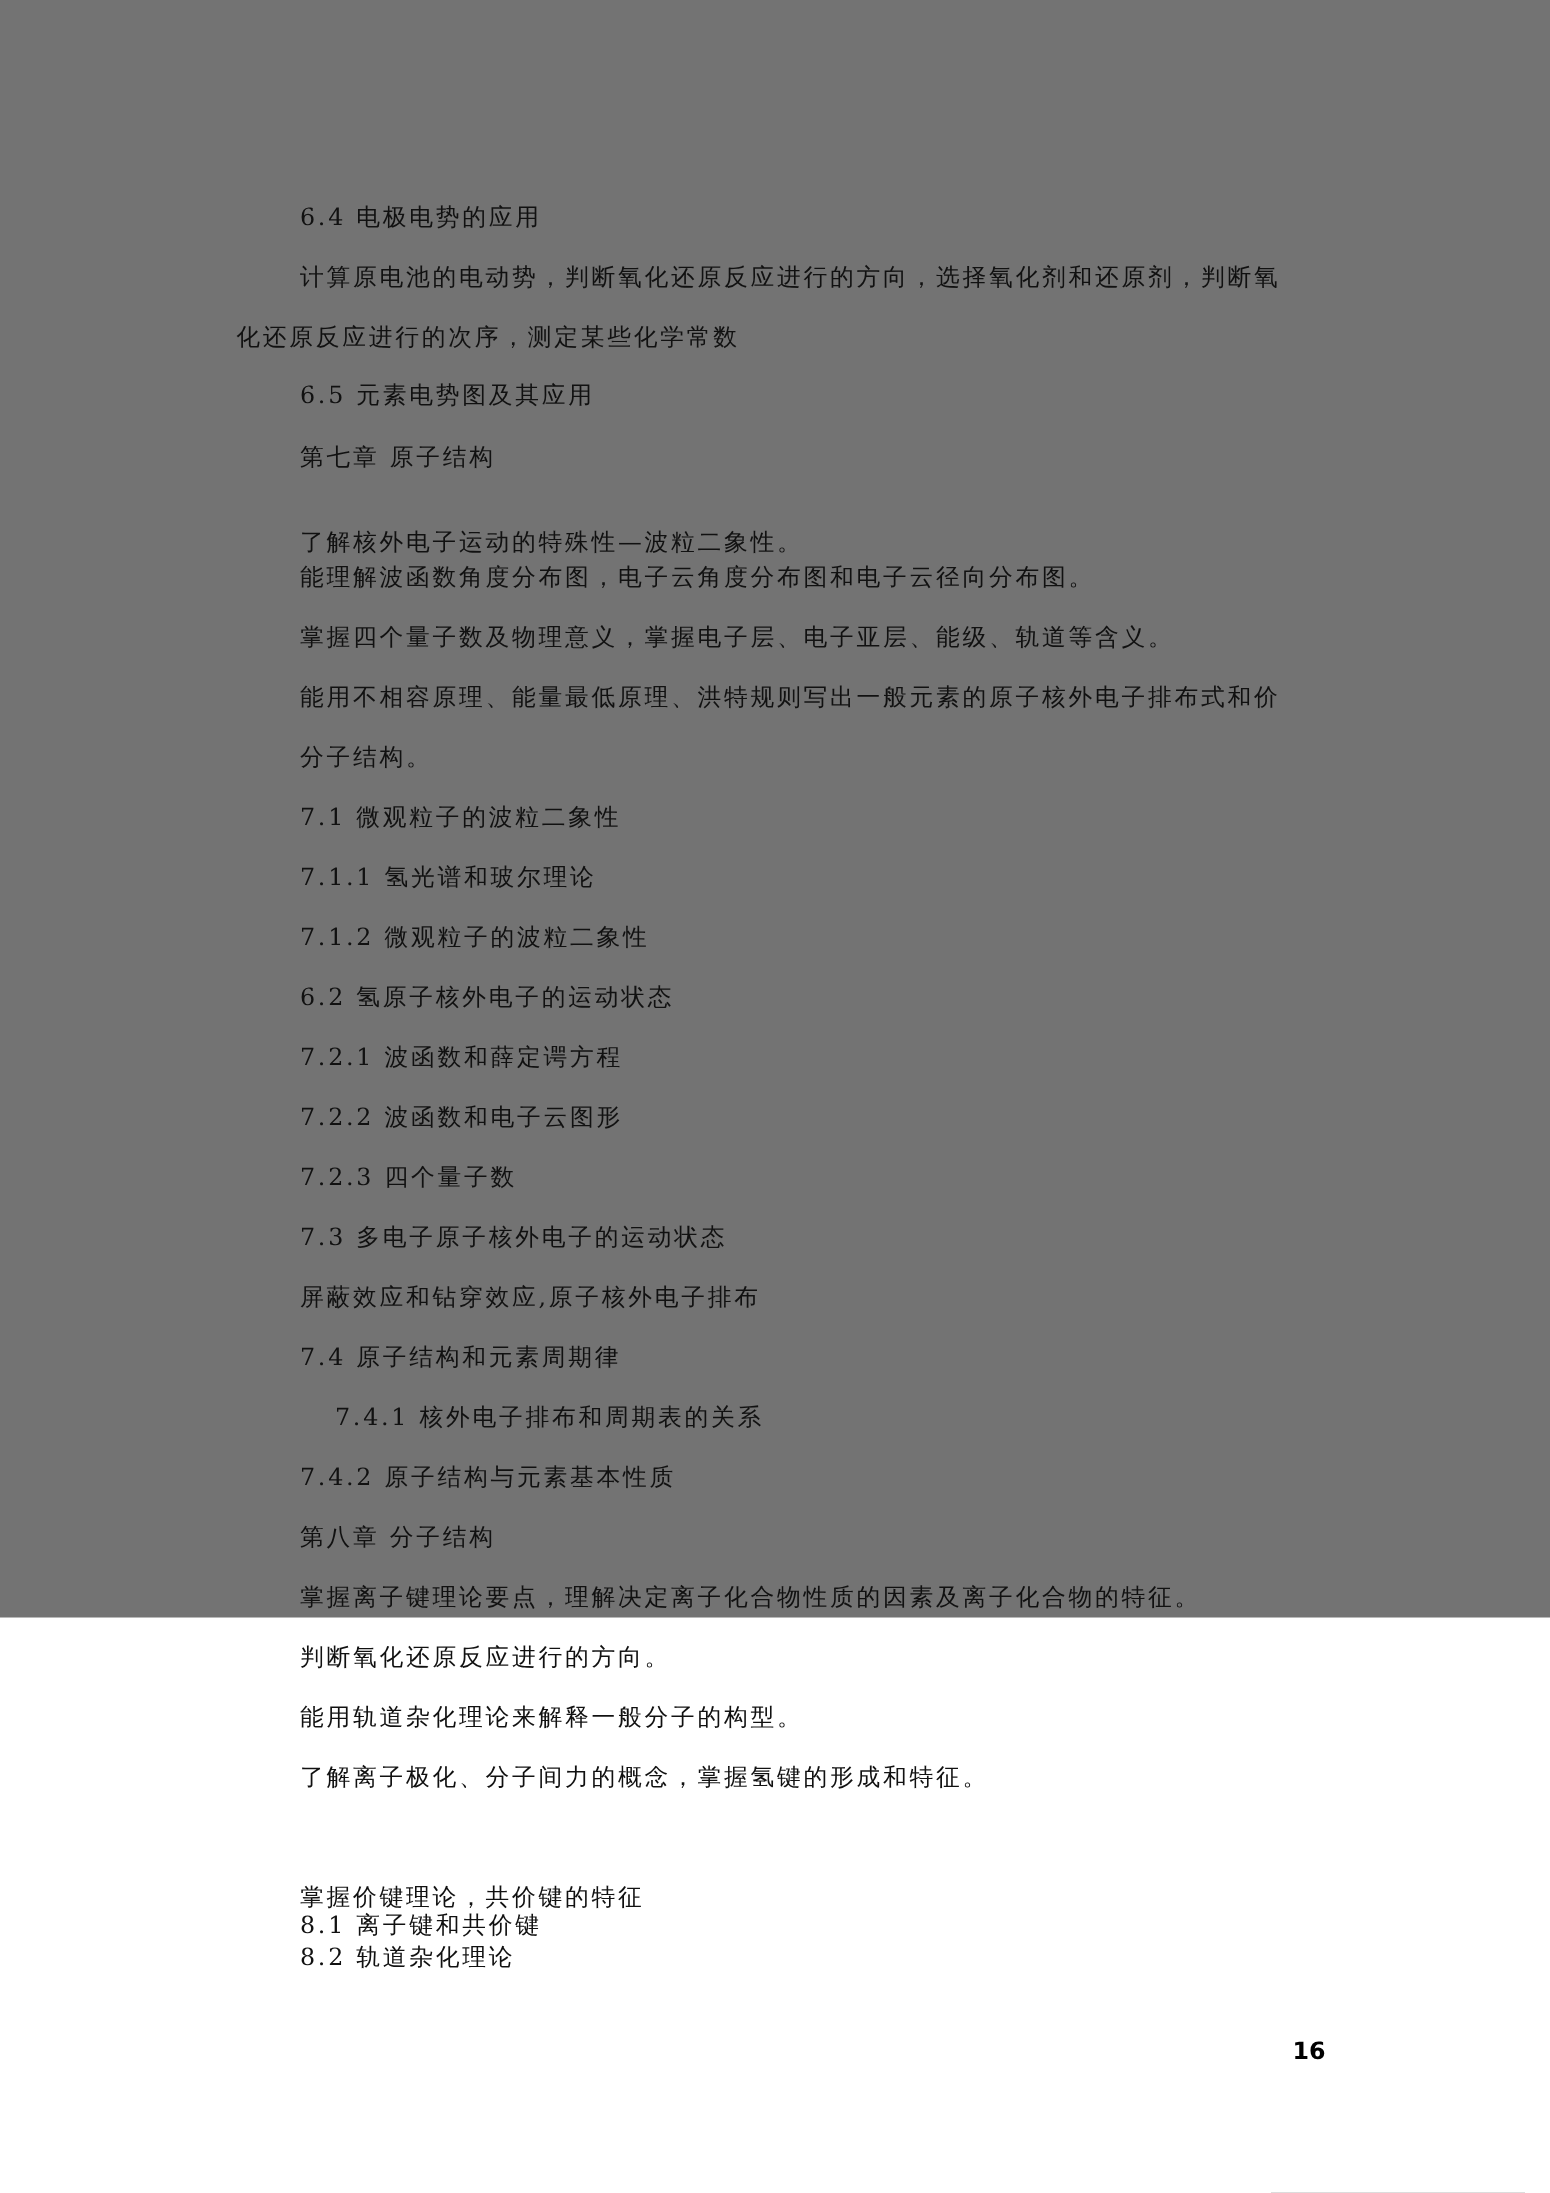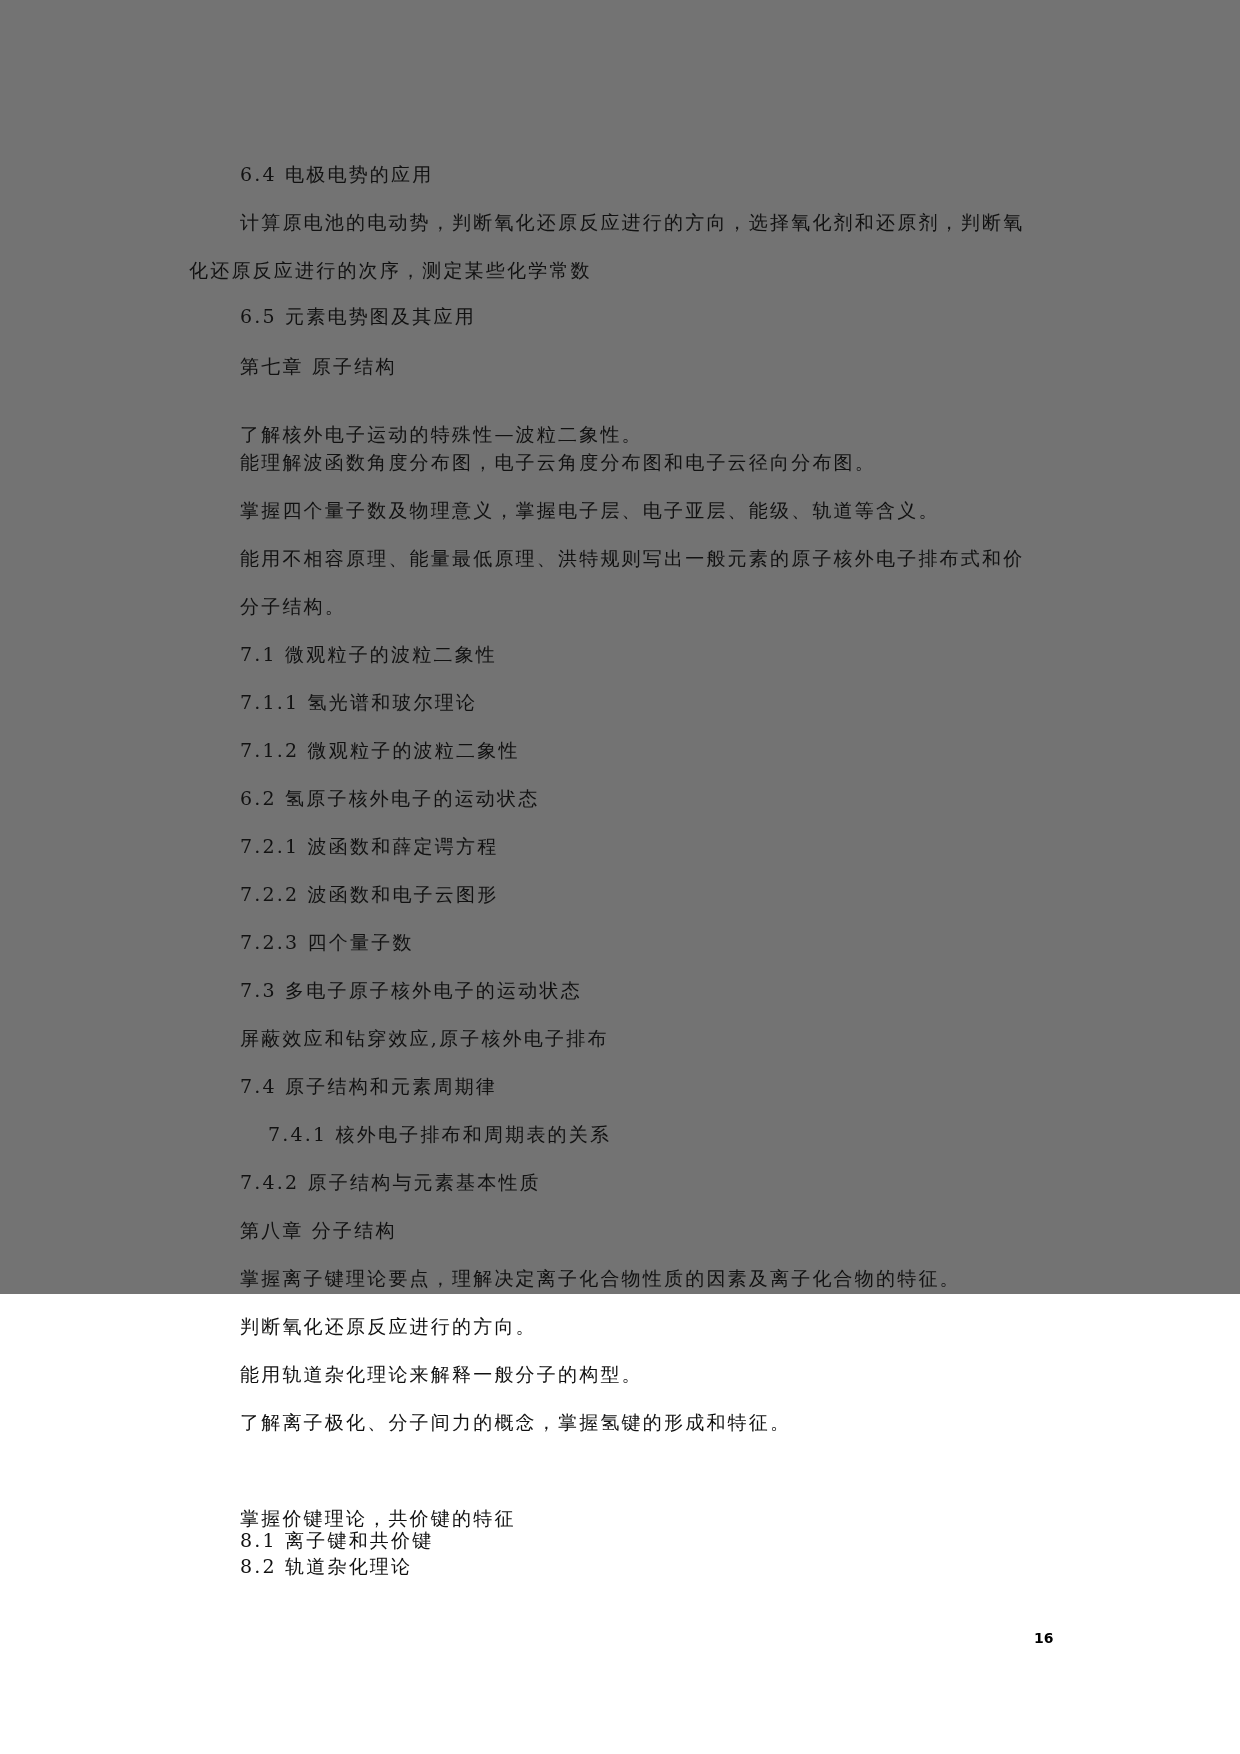--- a/index.html
+++ b/index.html
@@ -31,21 +31,21 @@
       letter-spacing: 2.2px;
     }
     .indent { left: 240px; }
     .flush { left: 189px; }
     .page-number {
       position: absolute;
       left: 1034px;
       top: 1630px;
       font-family: "DejaVu Sans", "Liberation Sans", sans-serif;
       font-weight: bold;
-      font-size: 14px;
+      font-size: 19px;
       color: #000000;
     }
   </style>
 </head>
 <body>
 
 <div class="page">
   <div id="lines-container">
       <div class="line indent" style="top: 162px;">6.4 电极电势的应用</div>
       <div class="line indent" style="top: 210px;">计算原电池的电动势，判断氧化还原反应进行的方向，选择氧化剂和还原剂，判断氧</div>

